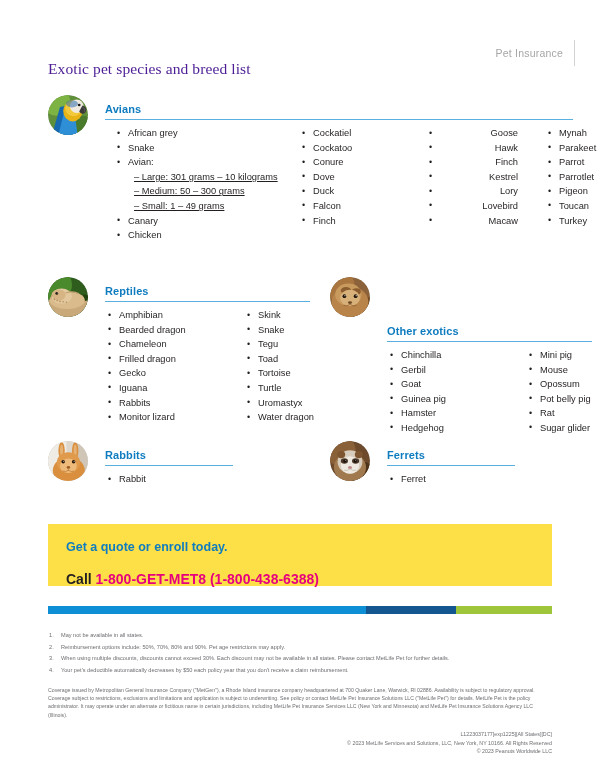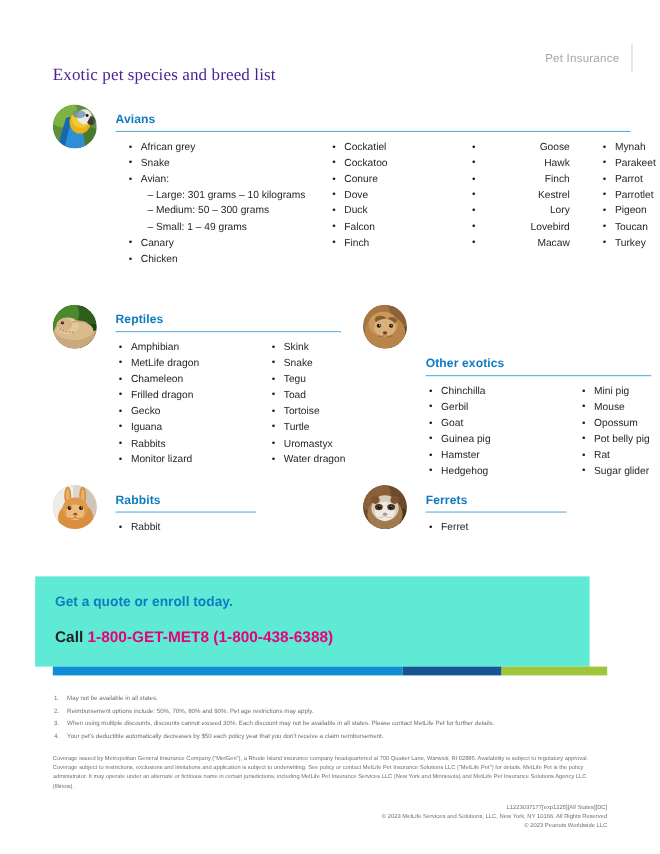--- a/index.html
+++ b/index.html
@@ -105,30 +105,31 @@
   ul.breeds > li.bullet::before {
     content: "•";
     position: absolute;
     left: 3px;
     top: -0.5px;
     font-size: 9px;
     color: #231f20;
   }
   ul.breeds > li.sub {
     padding-left: 20px;
+    text-decoration: underline;
   }
 
   
   .cta {
     position: absolute;
-    left: 32px;
+    left: 48px;
     top: 524px;
     width: 504px;
-    height: 82px;
-    background: #5eead4;
+    height: 62px;
+    background: #fde047;
   }
   .cta-head {
     position: absolute;
     left: 18px;
     top: 16px;
     font-size: 12.5px;
     font-weight: bold;
     color: #0f7cc0;
   }
   .cta-call {
@@ -318,21 +319,21 @@
         <path d="M44 40 q18 -6 34 2" fill="none" stroke="#c2a273" stroke-width="3"></path>
       </g>
     </svg>
         </div>
         <div class="sec-body" style="left: 57px; top: 7px;">
           <div class="sec-title">Reptiles</div>
           <div class="sec-rule" style="width: 205px;"></div>
           <div class="cols">
             <ul class="breeds" style="width: 112px;">
               <li class="bullet">Amphibian</li>
-              <li class="bullet">MetLife dragon</li>
+              <li class="bullet">Bearded dragon</li>
               <li class="bullet">Chameleon</li>
               <li class="bullet">Frilled dragon</li>
               <li class="bullet">Gecko</li>
               <li class="bullet">Iguana</li>
               <li class="bullet">Rabbits</li>
               <li class="bullet">Monitor lizard</li>
             </ul>
             <ul class="breeds">
               <li class="bullet">Skink</li>
               <li class="bullet">Snake</li>

